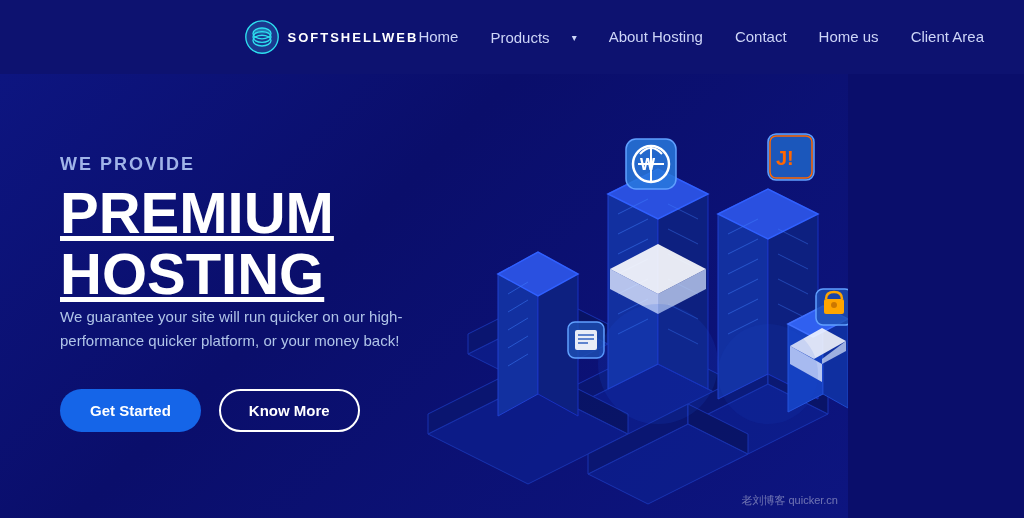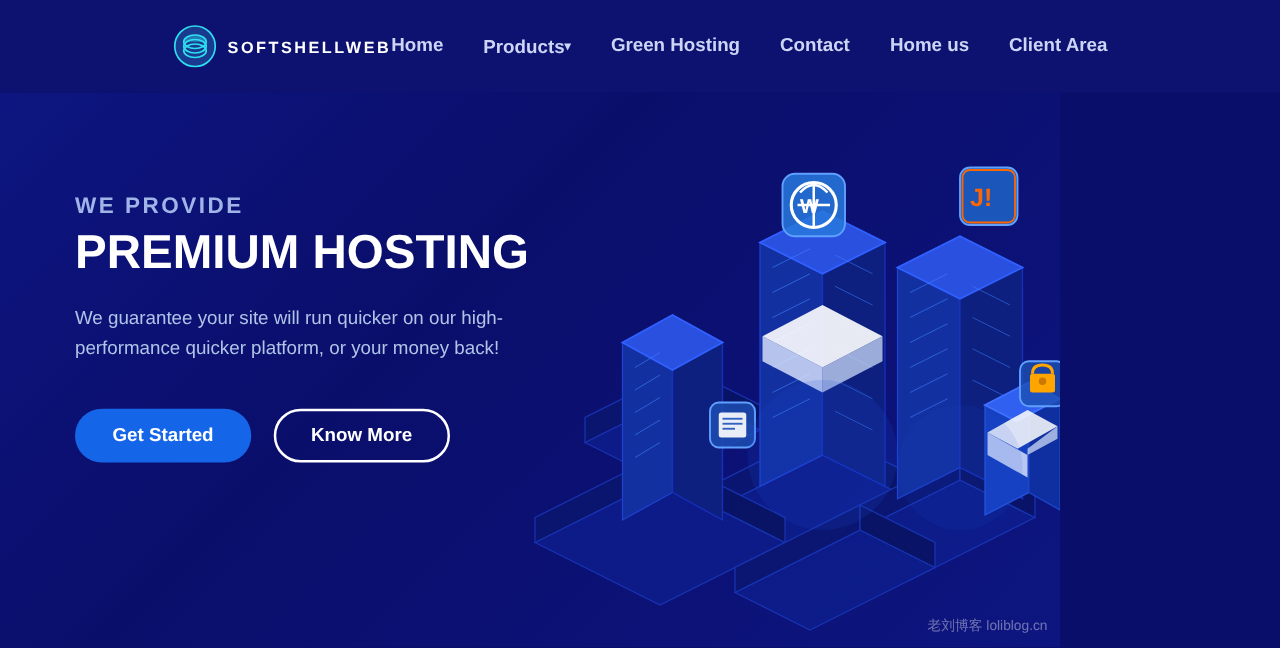--- a/index.html
+++ b/index.html
@@ -8,21 +8,21 @@
       height: 518px;
       overflow: hidden;
       font-family: 'Segoe UI', Arial, sans-serif;
       background: #0a0e6b;
     }
 
     
     .navbar {
       display: flex;
       align-items: center;
-      justify-content: center;
+      justify-content: flex-end;
       padding: 0 40px;
       height: 74px;
       background: #0d1270;
       position: relative;
       z-index: 10;
     }
     .logo {
       display: flex;
       align-items: center;
       gap: 8px;
@@ -41,27 +41,27 @@
     .nav-links {
       display: flex;
       align-items: center;
       gap: 32px;
       list-style: none;
     }
     .nav-links li a {
       color: #cdd5f7;
       text-decoration: none;
       font-size: 15px;
-      font-weight: 700;
+      font-weight: 400;
       white-space: nowrap;
     }
     .nav-links .products-link {
       display: flex;
       align-items: center;
-      gap: 0;
+      gap: 22px;
     }
     .chevron {
       font-size: 10px;
       color: #cdd5f7;
     }
 
     
     .hero {
       position: relative;
       width: 848px;
@@ -80,26 +80,26 @@
     }
     .we-provide {
       font-size: 18px;
       font-weight: 600;
       color: #a0b4e8;
       letter-spacing: 2px;
       margin-bottom: 8px;
       text-transform: uppercase;
     }
     .premium-hosting {
-      font-size: 38px;
+      font-size: 58px;
       font-weight: 900;
       color: #ffffff;
       line-height: 1.05;
-      margin-bottom: 20px;
       text-transform: uppercase;
+      text-decoration: underline;
     }
     .hero-desc {
       font-size: 15px;
       color: #b0c4e8;
       line-height: 1.6;
       margin-bottom: 36px;
       max-width: 380px;
     }
     .hero-buttons {
       display: flex;
@@ -155,21 +155,21 @@
     <li>
       <a href="#">Home</a>
     </li>
     <li>
       <a href="#" class="products-link">
         <span>Products</span>
         <span class="chevron">▾</span>
       </a>
     </li>
     <li>
-      <a href="#">Green Hosting</a>
+      <a href="#">About Hosting</a>
     </li>
     <li>
       <a href="#">Contact</a>
     </li>
     <li>
       <a href="#">Home us</a>
     </li>
     <li>
       <a href="#">Client Area</a>
     </li>
@@ -290,14 +290,14 @@
     <rect x="300" y="248" width="36" height="36" rx="7" fill="rgba(30,80,180,0.8)" stroke="#60a0ff" stroke-width="1.5"></rect>
     <rect x="307" y="256" width="22" height="20" rx="2" fill="white" opacity="0.9"></rect>
     <line x1="310" y1="261" x2="326" y2="261" stroke="#3060c0" stroke-width="1.5"></line>
     <line x1="310" y1="265" x2="326" y2="265" stroke="#3060c0" stroke-width="1.5"></line>
     <line x1="310" y1="269" x2="320" y2="269" stroke="#3060c0" stroke-width="1.5"></line>
 
     <circle cx="390" cy="290" r="60" fill="rgba(30,80,220,0.15)"></circle>
     <circle cx="500" cy="300" r="50" fill="rgba(30,80,220,0.1)"></circle>
   </svg>
 
-  <div class="watermark">老刘博客 loliblog.cn</div>
+  <div class="watermark">老刘博客 quicker.cn</div>
 </section>
 
 </body></html>

